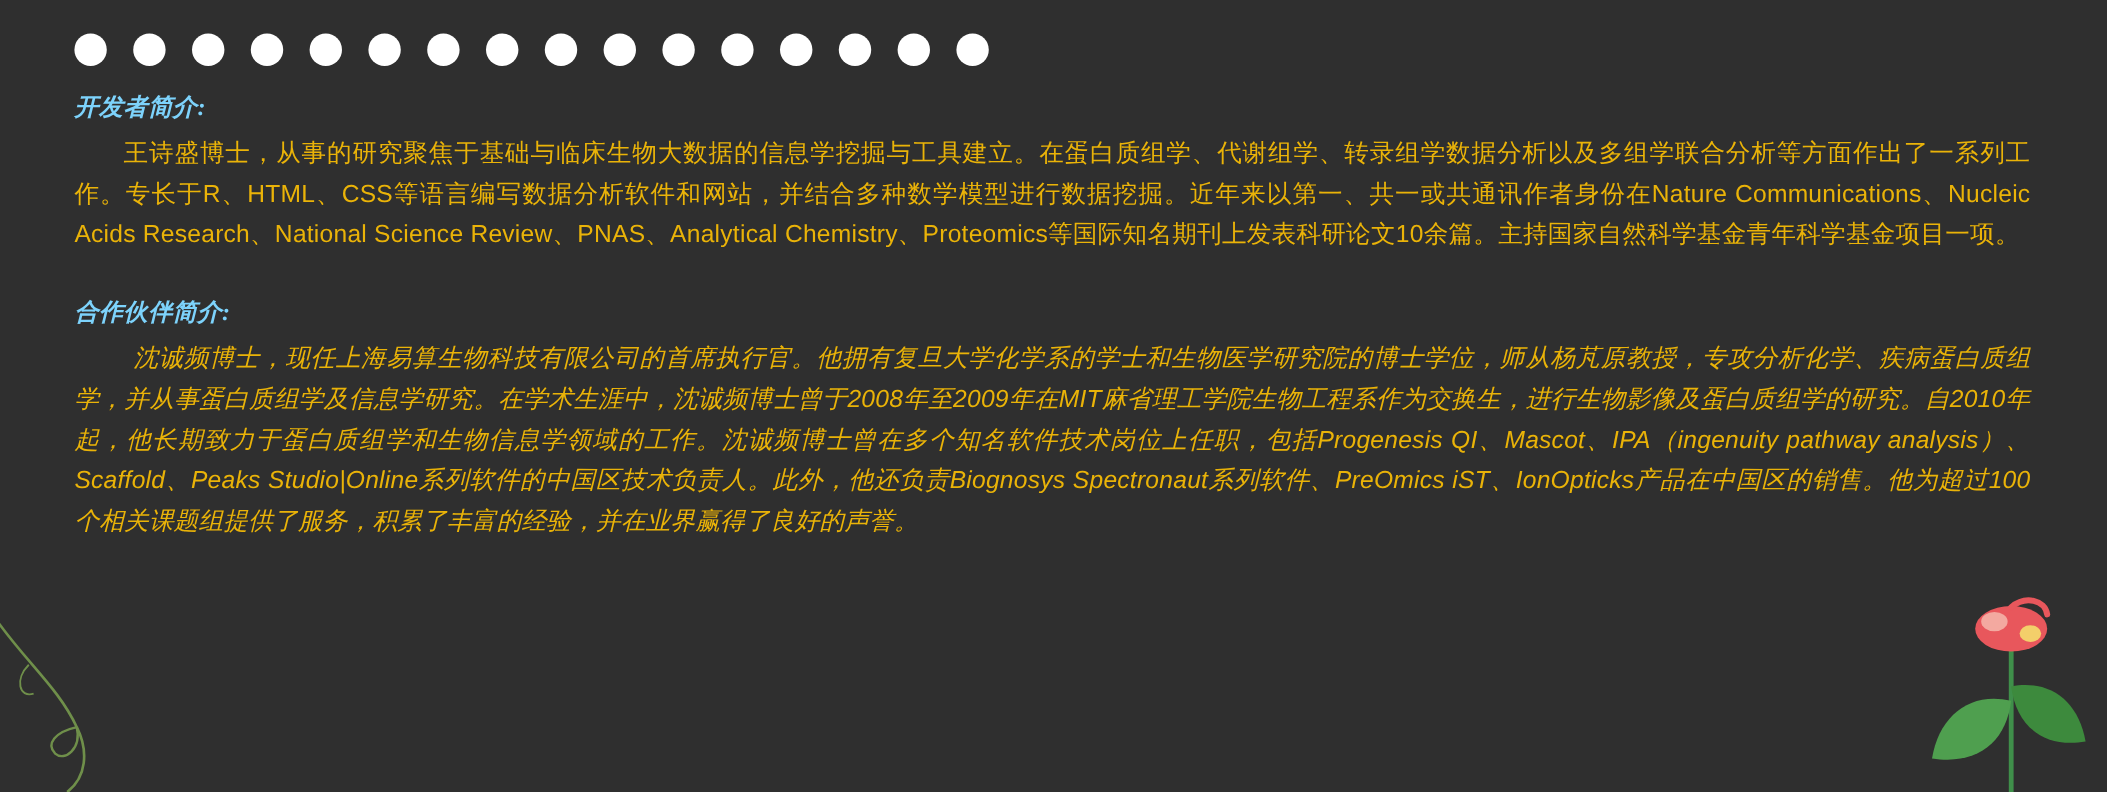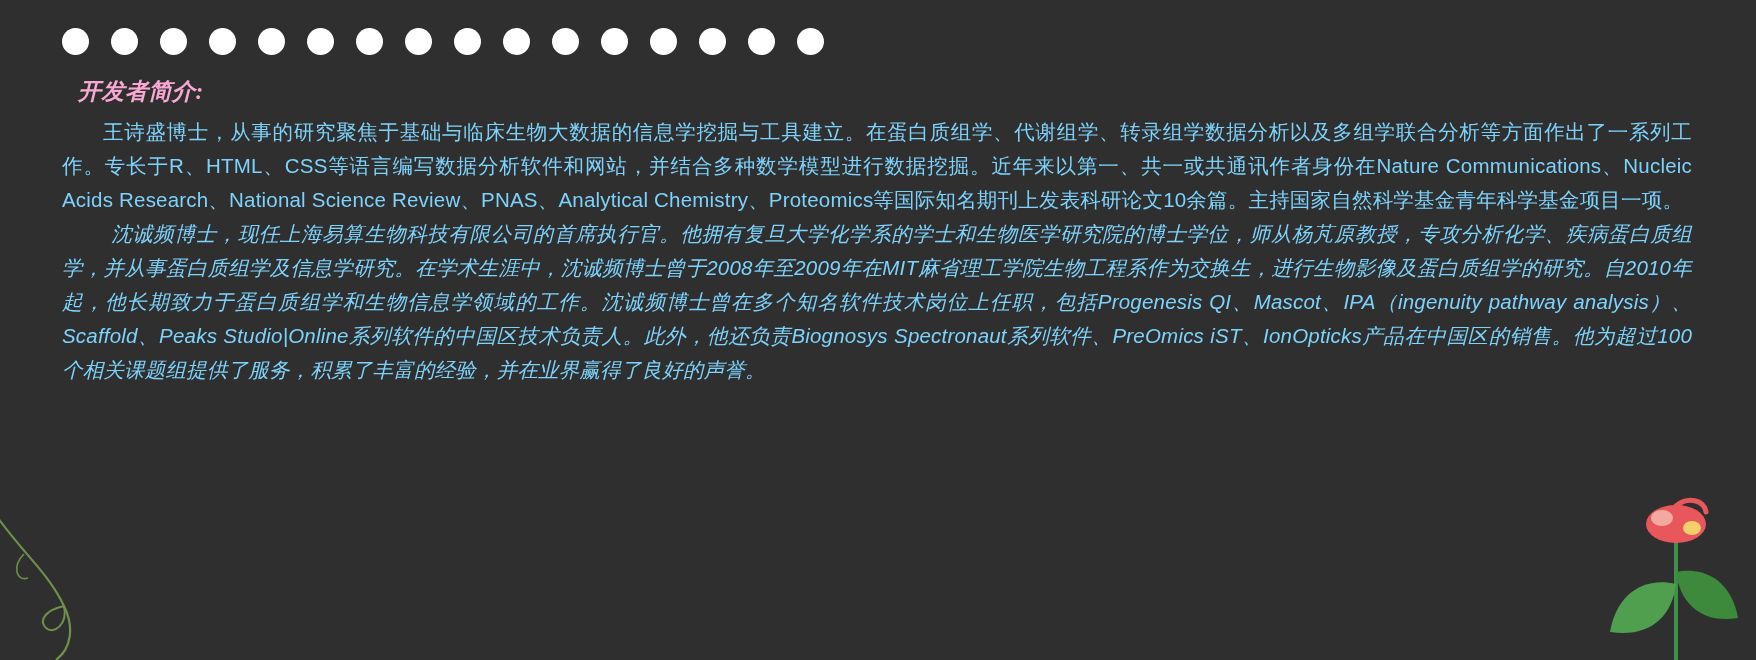--- a/index.html
+++ b/index.html
@@ -41,32 +41,32 @@
   .content {
     position: absolute;
     top: 76px;
     left: 62px;
     width: 1630px;
   }
   .section-heading {
     font-family: "Liberation Serif", serif;
     font-style: italic;
     font-weight: bold;
-    font-size: 23px;
-    color: #f9a8d4;
-    margin: 0 0 8px 16px;
+    font-size: 20px;
+    color: #7dd3fc;
+    margin: 0 0 8px 0;
     letter-spacing: 0.5px;
   }
   .section-heading.second {
     margin-top: 34px;
   }
   .para {
     font-size: 20.5px;
     line-height: 34px;
-    color: #7dd3fc;
+    color: #eab308;
     margin: 0;
     text-align: justify;
     text-justify: inter-ideograph;
     letter-spacing: 0.2px;
   }
   .para.indent1 { text-indent: 2em; }
   .para.indent2 { text-indent: 2.4em; font-style: italic; }
 
   
   .vine {
@@ -109,20 +109,21 @@
       <span class="dot" style="background: rgb(255, 255, 255);"></span>
       <span class="dot" style="background: rgb(255, 255, 255);"></span>
       <span class="dot" style="background: rgb(255, 255, 255);"></span>
     </div>
 
   <div class="content">
 
     <div class="section-heading">开发者简介:</div>
     <p class="para indent1">王诗盛博士，从事的研究聚焦于基础与临床生物大数据的信息学挖掘与工具建立。在蛋白质组学、代谢组学、转录组学数据分析以及多组学联合分析等方面作出了一系列工作。专长于R、HTML、CSS等语言编写数据分析软件和网站，并结合多种数学模型进行数据挖掘。近年来以第一、共一或共通讯作者身份在Nature Communications、Nucleic Acids Research、National Science Review、PNAS、Analytical Chemistry、Proteomics等国际知名期刊上发表科研论文10余篇。主持国家自然科学基金青年科学基金项目一项。</p>
 
+    <div class="section-heading second">合作伙伴简介:</div>
     <p class="para indent2">沈诚频博士，现任上海易算生物科技有限公司的首席执行官。他拥有复旦大学化学系的学士和生物医学研究院的博士学位，师从杨芃原教授，专攻分析化学、疾病蛋白质组学，并从事蛋白质组学及信息学研究。在学术生涯中，沈诚频博士曾于2008年至2009年在MIT麻省理工学院生物工程系作为交换生，进行生物影像及蛋白质组学的研究。自2010年起，他长期致力于蛋白质组学和生物信息学领域的工作。沈诚频博士曾在多个知名软件技术岗位上任职，包括Progenesis QI、Mascot、IPA（ingenuity pathway analysis）、Scaffold、Peaks Studio|Online系列软件的中国区技术负责人。此外，他还负责Biognosys Spectronaut系列软件、PreOmics iST、IonOpticks产品在中国区的销售。他为超过100个相关课题组提供了服务，积累了丰富的经验，并在业界赢得了良好的声誉。</p>
 
   </div>
 
   <svg class="vine" viewBox="0 0 180 150">
     <path d="M4 4 C 30 40, 55 60, 70 92 C 80 112, 78 134, 62 146" fill="none" stroke="#6f8f4a" stroke-width="2.2"></path>
     <path d="M70 92 C 52 96, 44 106, 52 114 C 60 121, 74 110, 70 92" fill="none" stroke="#6f8f4a" stroke-width="2"></path>
     <path d="M30 40 C 18 52, 22 68, 34 64" fill="none" stroke="#6f8f4a" stroke-width="1.6"></path>
   </svg>
 

